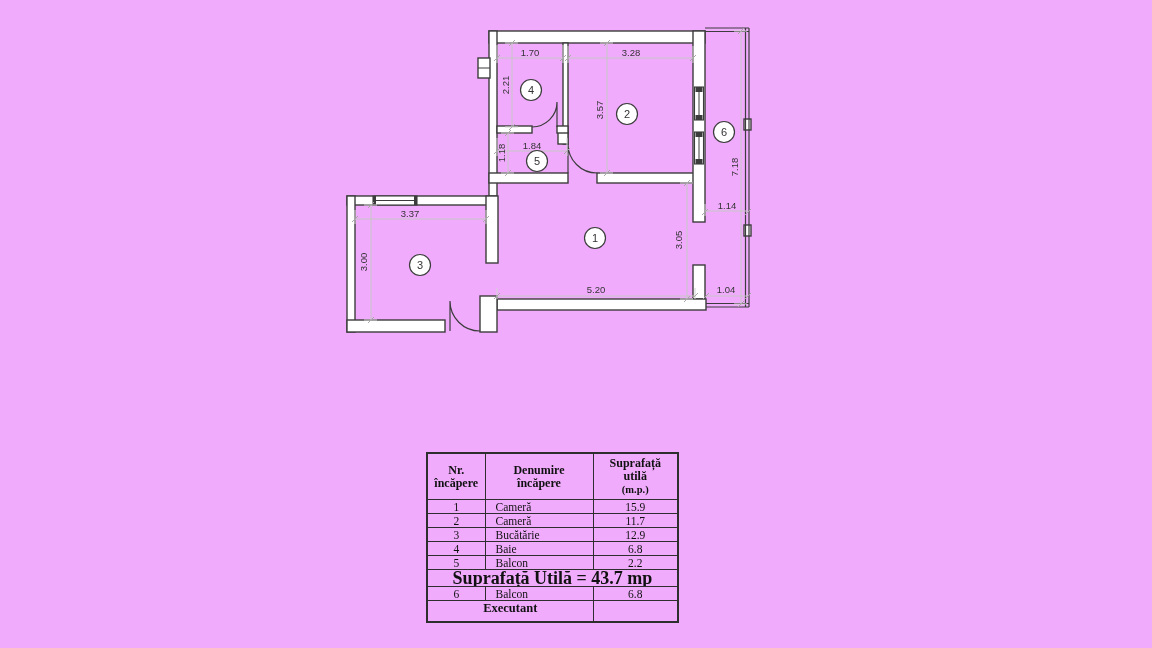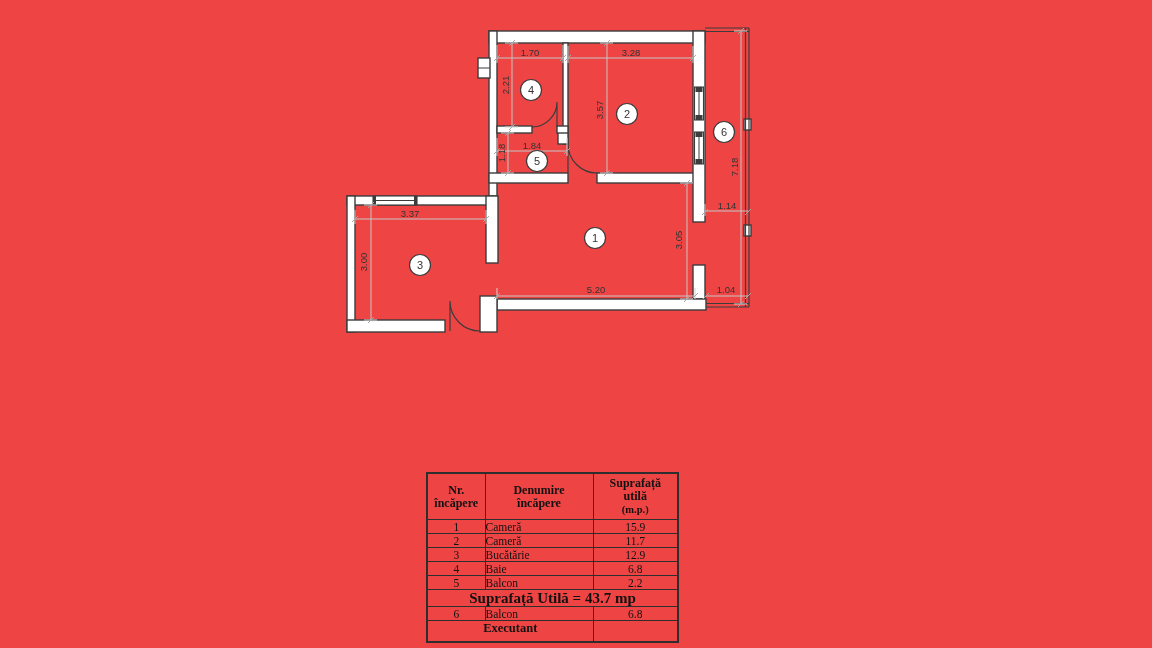--- a/index.html
+++ b/index.html
@@ -1,41 +1,41 @@
 <!DOCTYPE html>
 <html><head>
 <meta charset="utf-8">
 <style>
   html,body{margin:0;padding:0;background:#ffffff;}
-  #stage{position:relative;width:1152px;height:648px;background:#ef4444;overflow:hidden;
+  #stage{position:relative;width:1152px;height:648px;background:#f0abfc;overflow:hidden;
          font-family:"Liberation Sans",sans-serif;}
   #plan-svg{position:absolute;left:0;top:0;}
   .wall{fill:#ffffff;stroke:#3c3c3c;stroke-width:1.4;}
   .parapet{fill:none;stroke:#3c3c3c;stroke-width:1.2;}
   .door{fill:none;stroke:#3c3c3c;stroke-width:1.2;}
   .winbox{fill:#ffffff;stroke:#3c3c3c;stroke-width:1.1;}
   .winline{fill:none;stroke:#3c3c3c;stroke-width:1;}
   .wincap{fill:#3c3c3c;stroke:none;}
   .dimline{fill:none;stroke:#c6c6c6;stroke-width:1;}
   .dimext{fill:none;stroke:#d2d2d2;stroke-width:1;}
   .dimtick{fill:none;stroke:#a8a8a8;stroke-width:1;}
   .dimtext{font-size:9.5px;fill:#333333;text-anchor:middle;}
   .roomcircle{fill:#ffffff;stroke:#3c3c3c;stroke-width:1.2;}
   .roomnum{font-size:11px;fill:#333333;text-anchor:middle;}
   
-  #table-clip{position:absolute;left:426px;top:452px;width:256px;height:175px;overflow:hidden;margin-top:20px;}
+  #table-clip{position:absolute;left:426px;top:452px;width:256px;height:175px;overflow:hidden;}
   table.areas{border-collapse:collapse;table-layout:fixed;
       font-family:"Liberation Serif",serif;color:#111;border:2px solid #2e2e2e;}
   table.areas td{border:1px solid #2e2e2e;padding:0;overflow:hidden;white-space:nowrap;}
   tr.hdr td{height:45px;text-align:center;font-weight:bold;font-size:12px;line-height:13px;vertical-align:middle;}
   .mp{font-weight:bold;font-size:10.5px;}
   tr.data td{height:13px;font-size:11.5px;line-height:12px;}
   tr.data td.c{text-align:center;}
-  tr.data td.l{text-align:left;}
-  tr.merge td{height:16px;text-align:center;font-weight:bold;font-size:15px;line-height:15px;}
+  tr.data td.l{text-align:left;padding-left:10px;}
+  tr.merge td{height:16px;text-align:center;font-weight:bold;font-size:18px;line-height:15px;}
   tr.footer td{height:20px;text-align:center;font-weight:bold;font-size:12.5px;line-height:15px;vertical-align:top;}
 </style>
 </head>
 <body>
 
 <div id="stage">
 
   <svg id="plan-svg" width="1152" height="648" viewBox="0 0 1152 648">
 
     <g>

